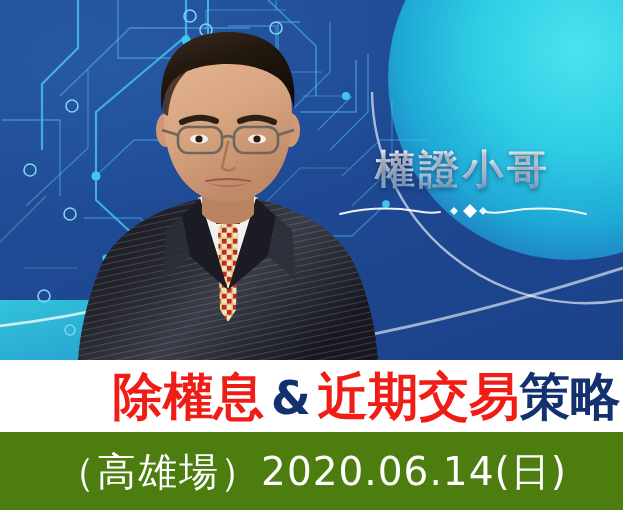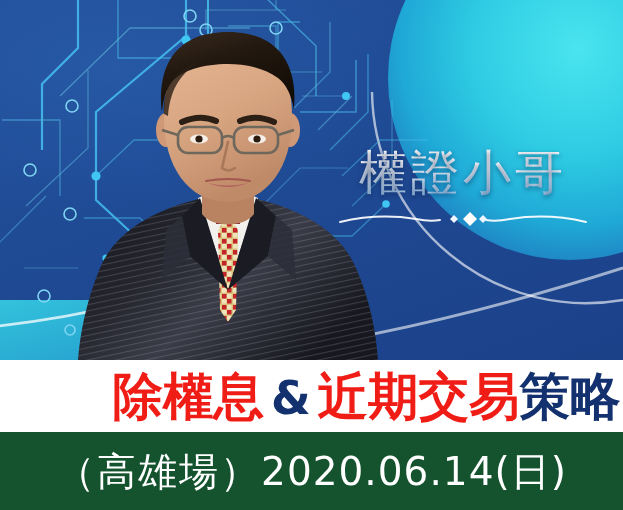--- a/index.html
+++ b/index.html
@@ -55,22 +55,22 @@
   .brand {
     position: absolute;
     left: 338px;
     top: 148px;
     width: 250px;
     text-align: center;
     pointer-events: none;
   }
   .brand-text {
     font-family: "DejaVu Serif", "Liberation Serif", serif;
-    font-weight: 400;
-    font-size: 48px;
+    font-weight: 700;
+    font-size: 40px;
     line-height: 1.04;
     letter-spacing: 4px;
     background: linear-gradient(180deg, #ffffff 0%, #f2f8ff 42%, #bcd8f2 80%, #8fc0e6 100%);
     -webkit-background-clip: text;
     background-clip: text;
     color: transparent;
     -webkit-text-fill-color: transparent;
     text-shadow: 0 2px 5px rgba(0,20,60,.45);
     white-space: nowrap;
   }
@@ -112,21 +112,21 @@
     font-family: "DejaVu Sans", "Liberation Sans", sans-serif;
   }
 
   
   .date-band {
     position: absolute;
     left: 0;
     top: 432px;
     width: 623px;
     height: 78px;
-    background: #14532d;
+    background: #4d7c0f;
     display: flex;
     align-items: center;
     justify-content: center;
   }
   .date-line {
     color: #ffffff;
     font-family: "DejaVu Sans", "Liberation Sans", sans-serif;
     font-weight: 400;
     font-size: 39px;
     line-height: 1;

